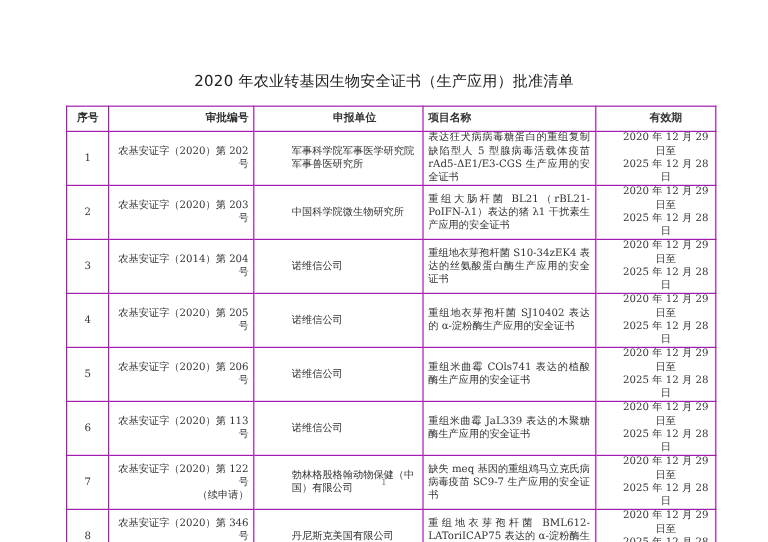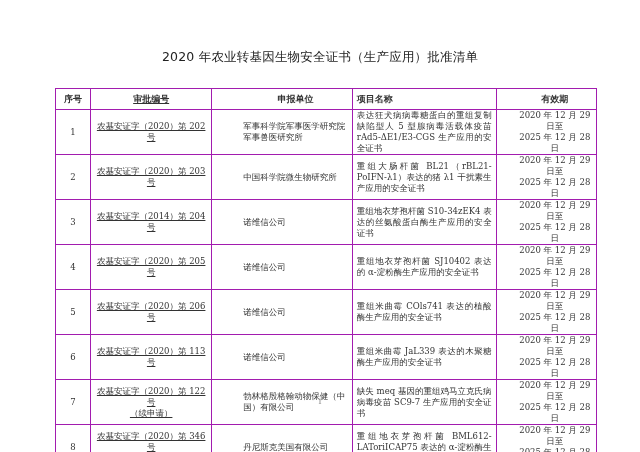--- a/index.html
+++ b/index.html
@@ -10,21 +10,21 @@
     body {
       width: 640px;
       height: 452px;
       position: relative;
       overflow: hidden;
       font-family: "DejaVu Serif", "Liberation Serif", serif;
       color: #222;
     }
     .title {
       position: absolute;
-      top: 49px;
+      top: 60px;
       left: 0;
       width: 640px;
       text-align: center;
       font-size: 12.5px;
       font-family: "DejaVu Sans", "Liberation Sans", sans-serif;
       color: #222;
       letter-spacing: 0.2px;
     }
     table {
       position: absolute;
@@ -46,21 +46,21 @@
       font-weight: bold;
       font-size: 9px;
       height: 20px;
       text-align: center;
       color: #333;
     }
     td {
       color: #333;
     }
     .c-no { width: 25px; text-align: center; }
-    .c-code { width: 108px; text-align: center; text-decoration: underline; }
+    .c-code { width: 108px; text-align: right; }
     .c-unit { width: 100px; padding-left: 31px; }
     .c-name { width: 130px; text-align: justify; margin-left: 28px; }
     .c-valid { width: 71px; text-align: center; padding-left: 21px; }
     tr.r1 td { height: 35px; }
     tr.r2 td { height: 33px; }
     tr.r3 td { height: 34px; }
     tr.r4 td { height: 34px; }
     tr.r5 td { height: 34px; }
     tr.r6 td { height: 33px; }
     tr.r7 td { height: 33px; }

